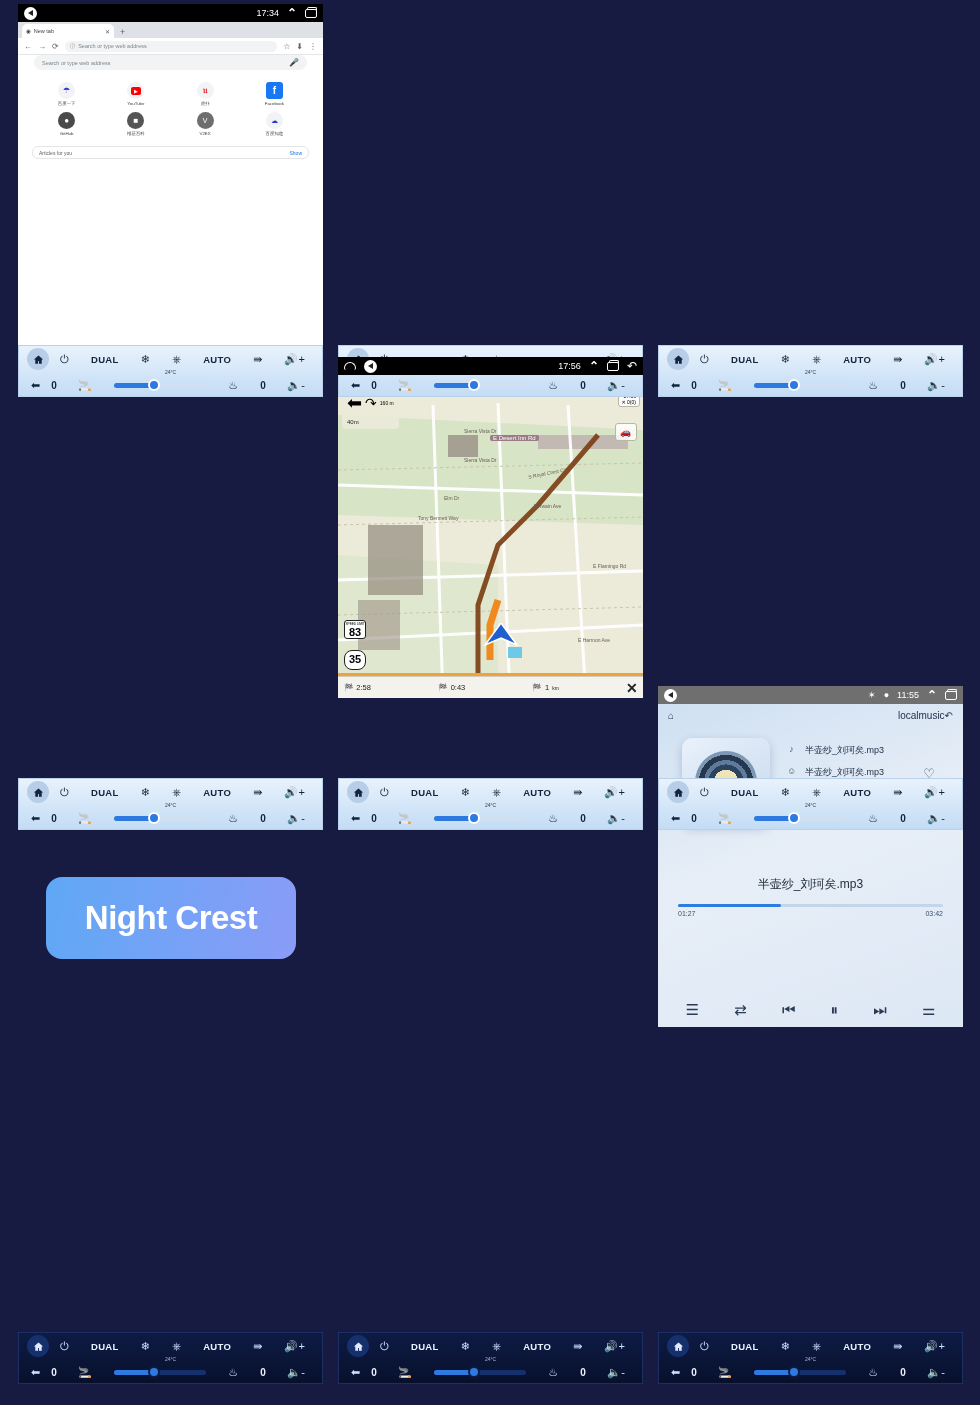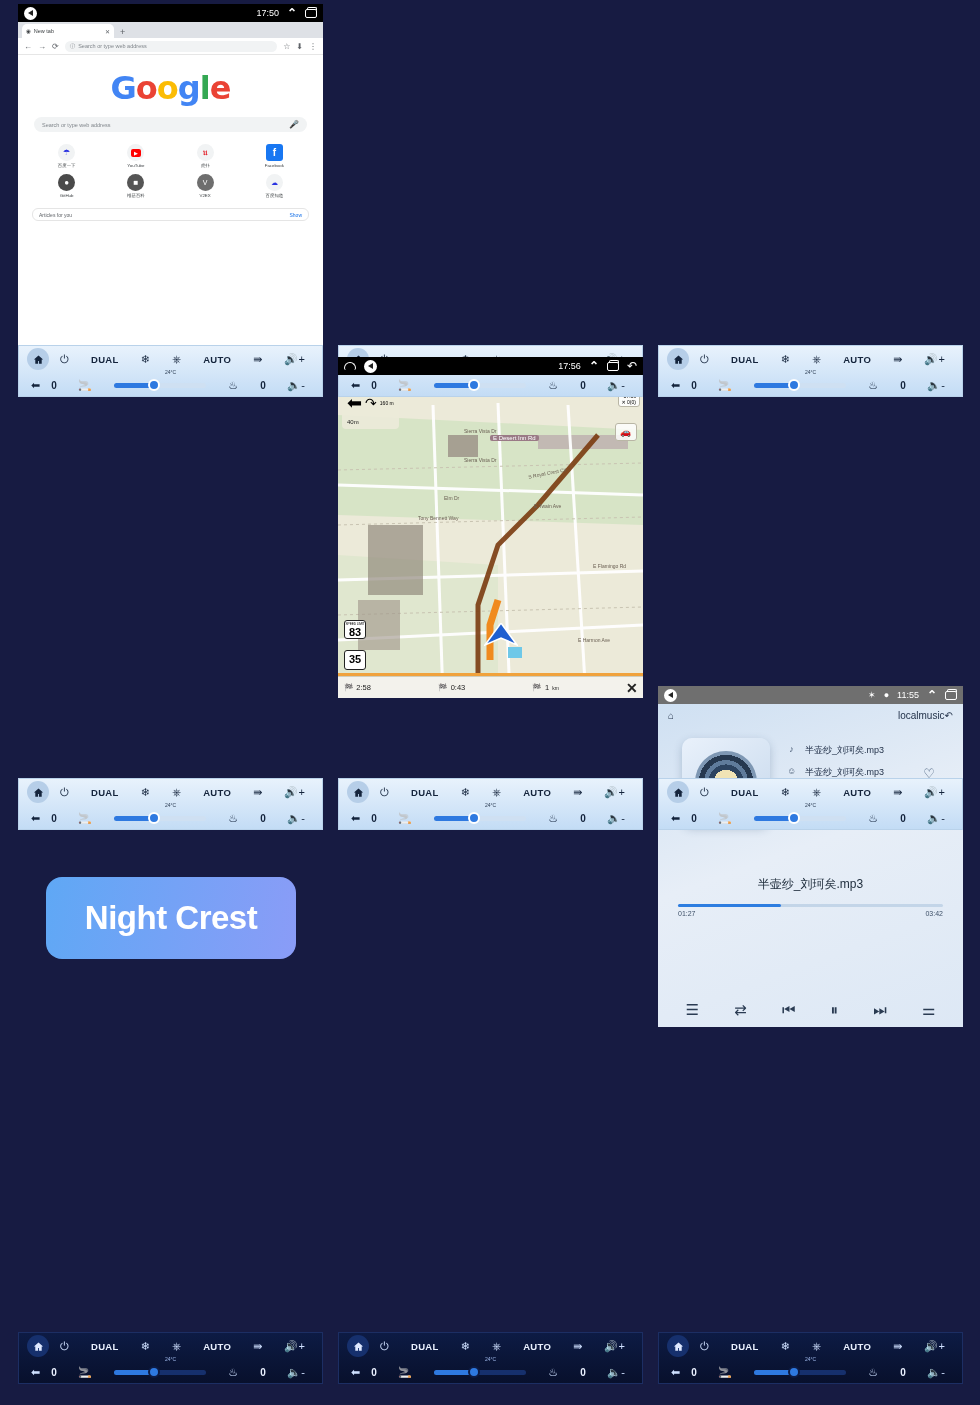--- a/index.html
+++ b/index.html
@@ -97,21 +97,21 @@
      font-size:7.5px; font-weight:bold; color:#2b2b2b; }
   .turncard{ position:absolute; left:4px; top:14px; background:rgba(236,234,217,.92);
      border-radius:4px; padding:3px 5px; display:flex; flex-direction:column; }
   .dist-big{ font-size:11px; font-weight:bold; color:#222; }
   .dist-big span{font-size:6px;font-weight:normal;}
   .speedsign{ position:absolute; left:6px; width:22px; border:1.5px solid #222;
      background:#fff; border-radius:3px; text-align:center; }
   .speedsign .cap{ font-size:3.4px; letter-spacing:-.2px; line-height:4px; padding-top:1px;}
   .speedsign .n{ font-size:11px; font-weight:bold; line-height:12px; }
   .circsign{ position:absolute; left:6px; width:22px; height:20px; border:1.5px solid #222;
-     border-radius:3px; background:#fff; font-size:11px; font-weight:bold; text-align:center; line-height:16px;}
+     border-radius:8px; background:#fff; font-size:11px; font-weight:bold; text-align:center; line-height:16px;}
   .etabar{ position:absolute; left:0; right:0; bottom:0; height:22px; background:#f3f2ec;
      border-top:1px solid #cfcdbd; display:flex; align-items:center; font-size:7.5px; color:#222;}
   .etabar .seg{ flex:1; display:flex; align-items:center; gap:3px; padding-left:6px; }
   .etabar .close{ width:22px; text-align:center; font-size:14px; font-weight:bold; }
   .progline{ position:absolute; left:0; right:0; bottom:22px; height:3px; background:#f0a23c;}
   .infobox{ position:absolute; right:3px; top:16px; background:rgba(255,255,255,.85);
      border:1px solid #b9b6a5; border-radius:3px; padding:1px 3px; font-size:5px; text-align:right;}
 
   
   .music{ background:linear-gradient(160deg,#cfe0f2 0%,#e7eef7 45%,#dde8f5 100%); position:relative; }
@@ -140,21 +140,21 @@
      justify-content:center; }
   .nm-banner span{ color:#fff; font-size:33px; font-weight:bold; letter-spacing:-.5px;}
 </style>
 </head>
 <body>
 
 <div class="unit screen" style="left:18px;top:4px;width:305px;height:341px;background:#fff;">
   <div class="abar">
     <div class="cir-back"></div>
     <div class="right">
-      <span>17:50</span>
+      <span>17:34</span>
       <span class="chev"></span>
       <span class="recents"></span>
     </div>
   </div>
   <div class="chrome-tabs">
     <div class="chrome-tab">
       <span>◉</span>
       <span>New tab</span>
       <span class="x">✕</span>
     </div>
@@ -164,23 +164,20 @@
     <span class="nav">←</span>
     <span class="nav">→</span>
     <span class="nav">⟳</span>
     <div class="omni-box">
       <span>ⓘ</span>
       <span>Search or type web address</span>
     </div>
     <span class="nav">☆</span>
     <span class="nav">⬇</span>
     <span class="nav">⋮</span>
-  </div>
-  <div class="google-logo">
-    <span class="g-b">G</span><span class="g-r">o</span><span class="g-y">o</span><span class="g-b">g</span><span class="g-g">l</span><span class="g-r">e</span>
   </div>
   <div class="srch">
     <span>Search or type web address</span>
     <span style="margin-left:auto;color:#5f6368;font-size:8px;">🎤</span>
   </div>
   <div class="shorts">
     <div class="sc">
         <div class="ico" style="color:#2932e1;">☂</div>
         <div class="lb">百度一下</div>
       </div>

